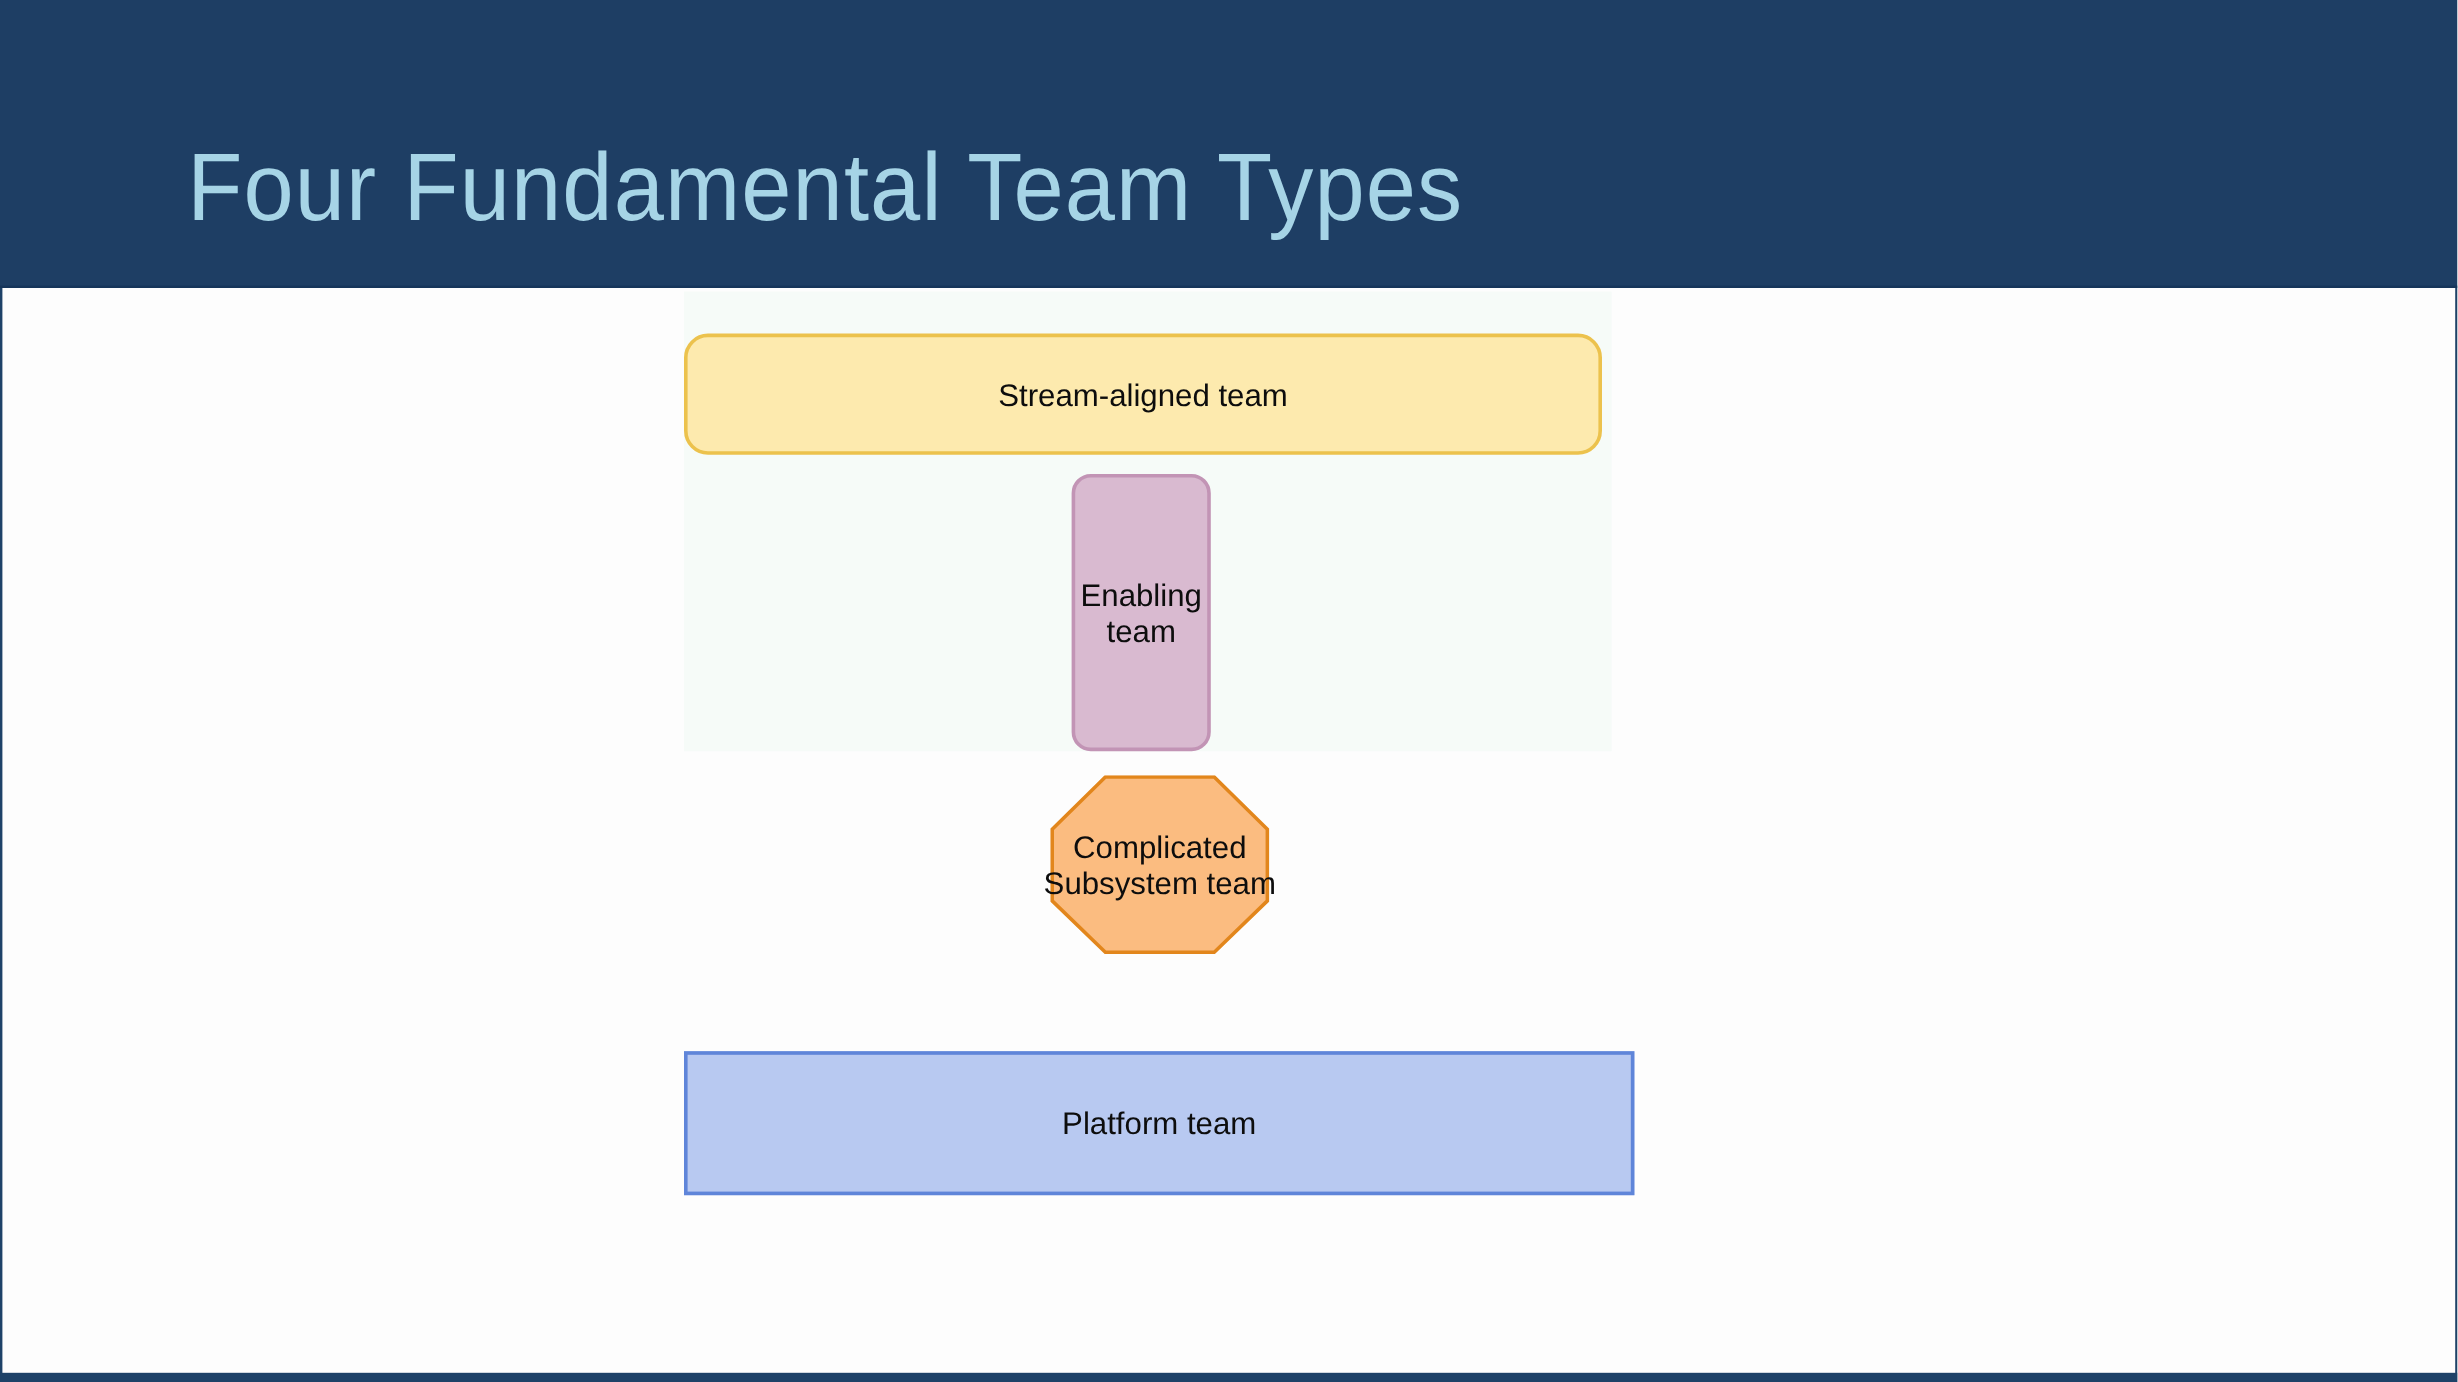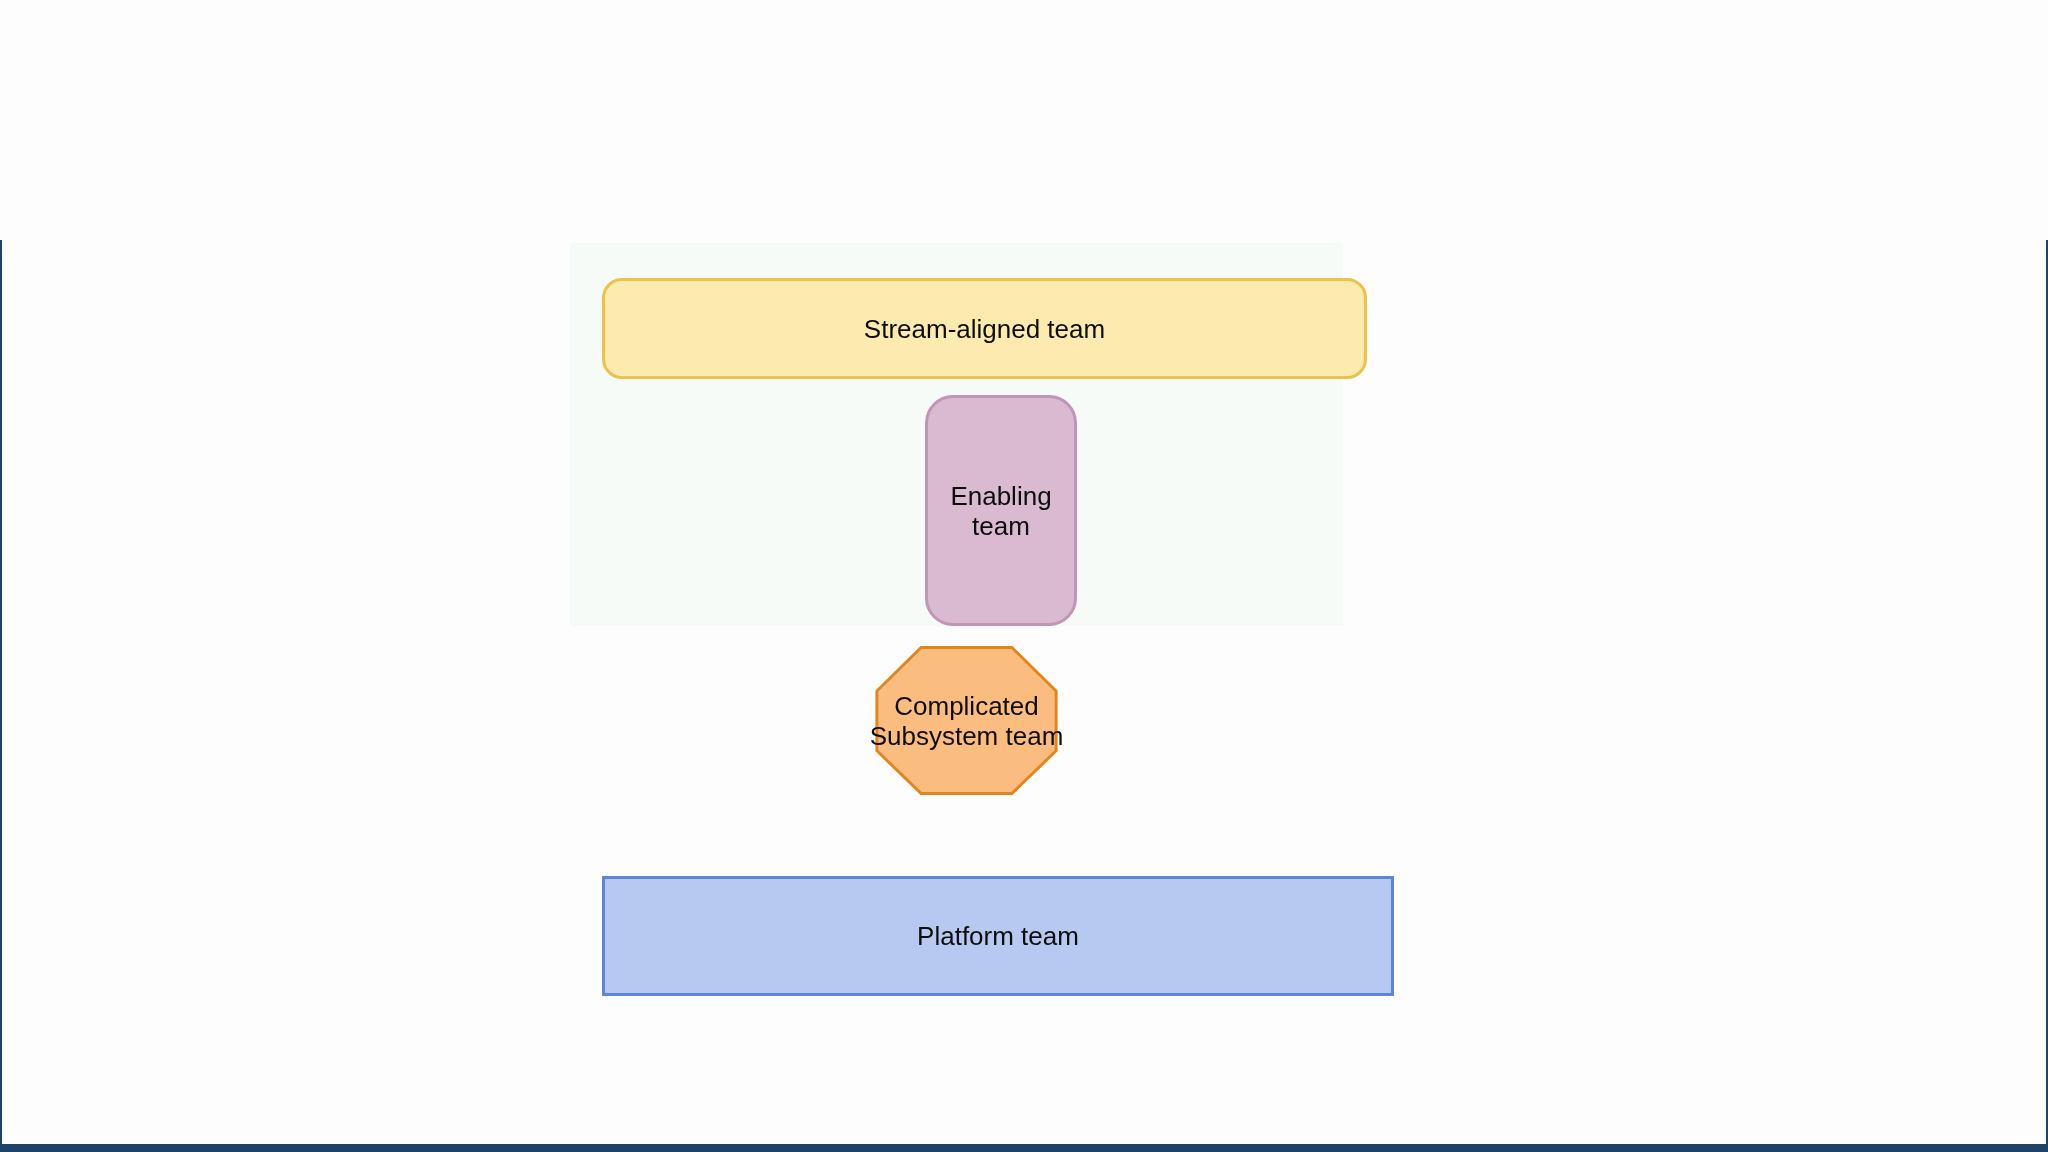--- a/index.html
+++ b/index.html
@@ -60,39 +60,38 @@
     background: rgba(240, 249, 244, 0.55);
   }
 
   .shape {
     position: absolute;
     display: flex;
     align-items: center;
     justify-content: center;
     text-align: center;
     border-style: solid;
-    margin-left: 32px;
   }
   .shape-label {
     font-size: 26px;
     line-height: 30px;
     color: #0d0d0d;
   }
 
   .shape-stream {
     left: 570px; top: 278px;
     width: 765px; height: 101px;
     border-width: 3px;
     border-radius: 20px;
   }
   .shape-enabling {
     left: 893px; top: 395px;
-    width: 152px; height: 231px;
+    width: 116px; height: 231px;
     border-width: 3px;
-    border-radius: 28px;
+    border-radius: 16px;
     padding: 20px;
   }
   .octagon-wrap {
     position: absolute;
     left: 843px; top: 646px;
     width: 247px; height: 149px;
   }
   .octagon-wrap svg {
     position: absolute;
     left: 0; top: 0;
@@ -113,20 +112,23 @@
     width: 792px; height: 120px;
     border-width: 3px;
     border-radius: 0;
   }
 </style>
 </head>
 <body>
 
 <div class="slide" style="background: rgb(253, 253, 253);">
 
+  <div class="header" style="background: rgb(30, 62, 100);">
+    <h1 class="title" style="color: rgb(166, 212, 230);">Four Fundamental Team Types</h1>
+  </div>
 
   <div class="ghost"></div>
 
   <div class="shape shape-stream" style="background: rgb(253, 234, 174); border-color: rgb(236, 194, 77);">
     <span class="shape-label" style="color: rgb(13, 13, 13);">Stream-aligned team</span>
   </div>
 
   <div class="shape shape-enabling" style="background: rgb(217, 186, 208); border-color: rgb(194, 148, 181);">
     <span class="shape-label" style="color: rgb(13, 13, 13);">Enabling team</span>
   </div>

